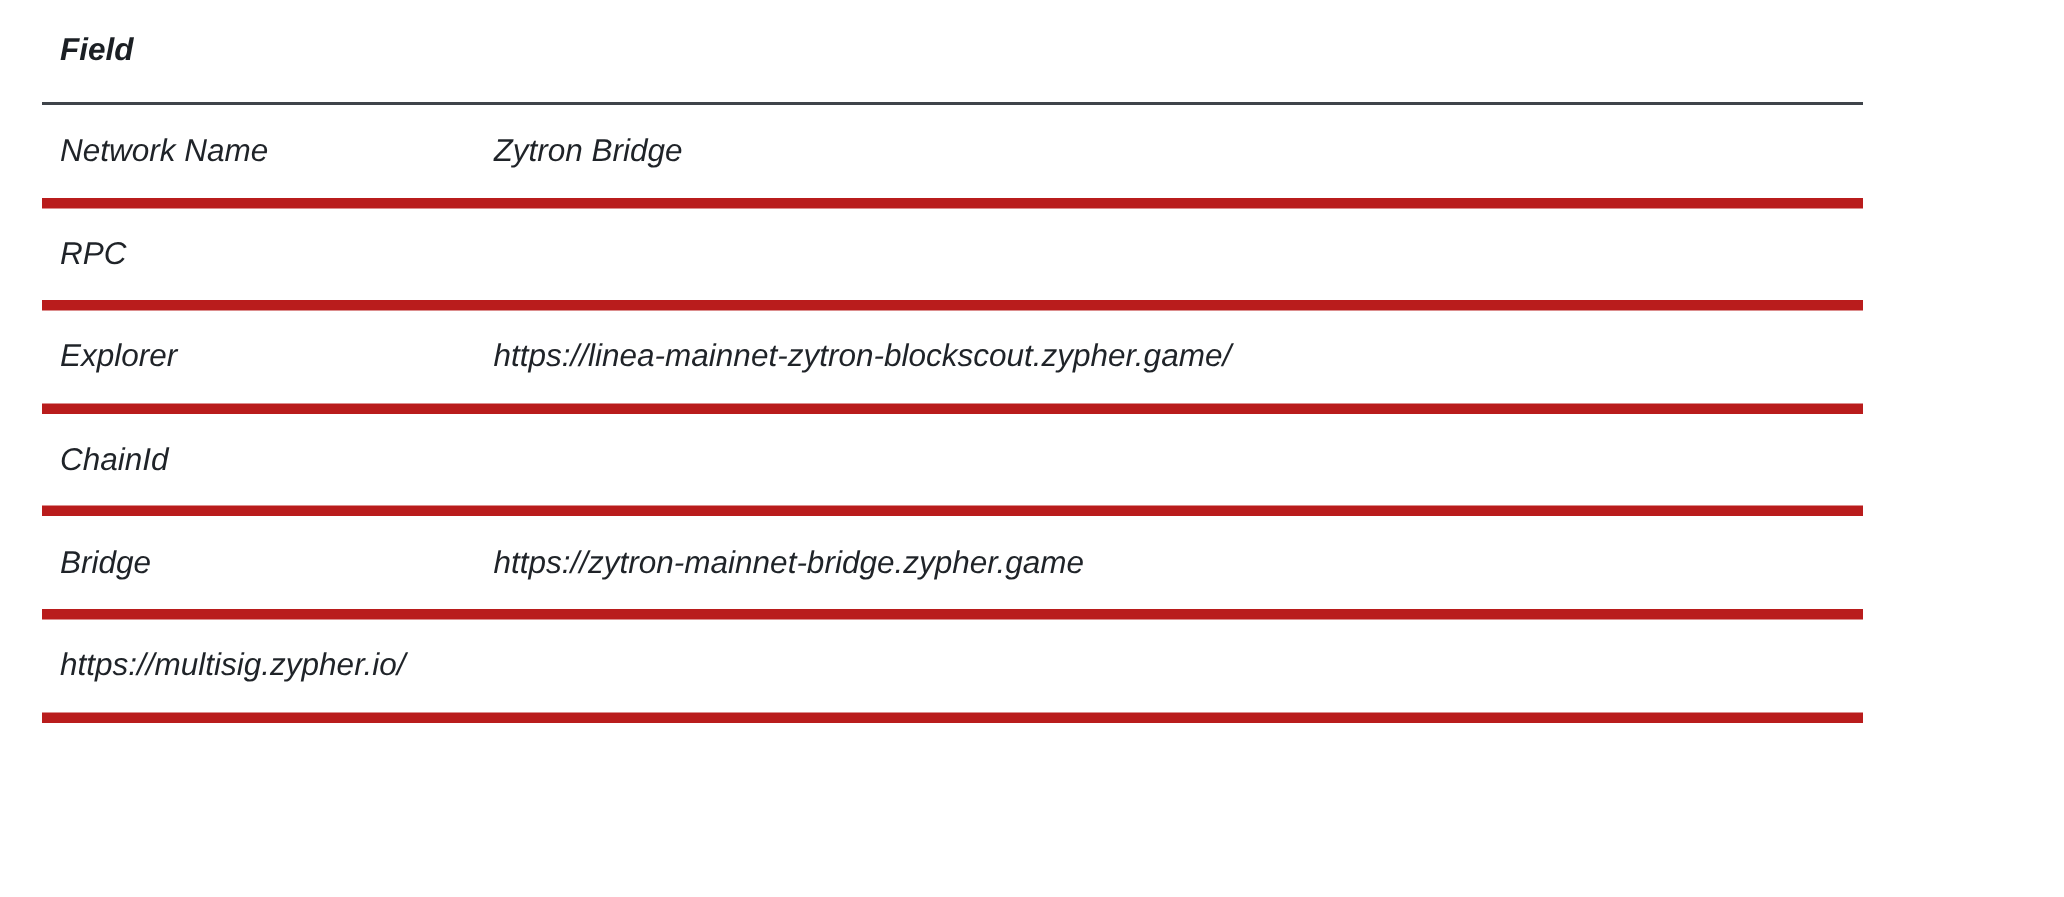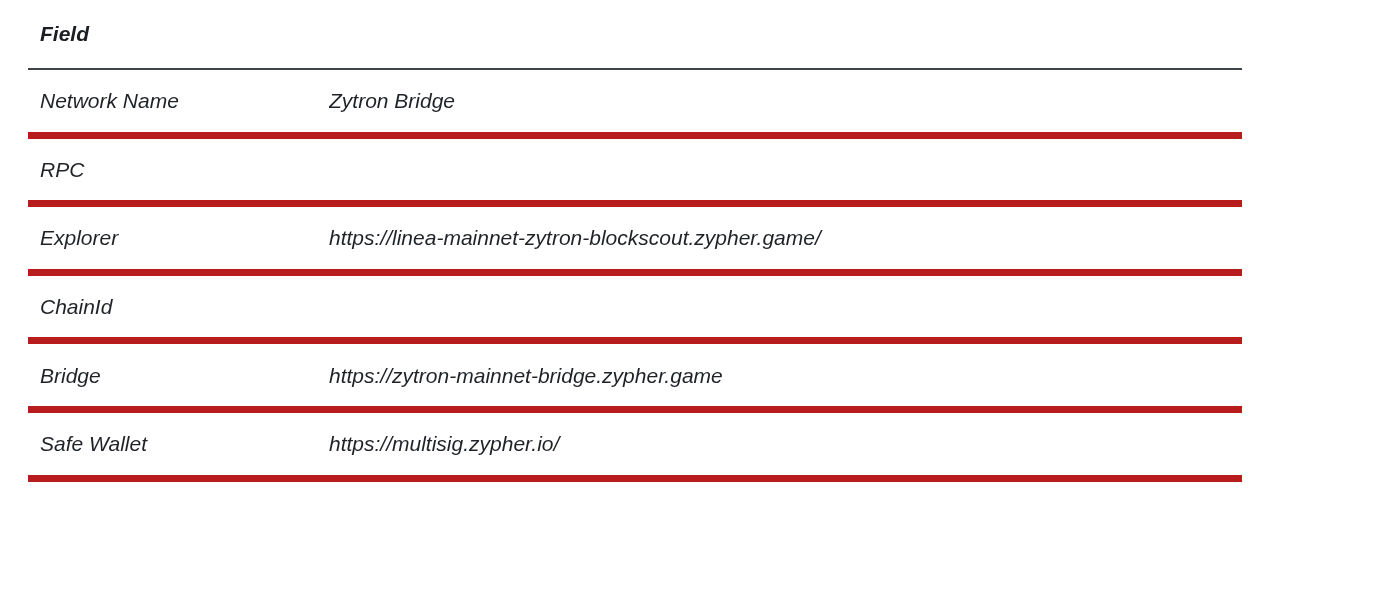--- a/index.html
+++ b/index.html
@@ -71,17 +71,16 @@
   <div class="row body-row">
     <div class="cell">ChainId</div>
   </div>
 
   <div class="row body-row">
     <div class="cell">Bridge</div>
     <div class="cell">https://zytron-mainnet-bridge.zypher.game</div>
   </div>
 
   <div class="row body-row">
-    <div class="cell">Safe Wallet</div>
     <div class="cell">https://multisig.zypher.io/</div>
   </div>
 </div>
 </div>
 
 </body></html>

